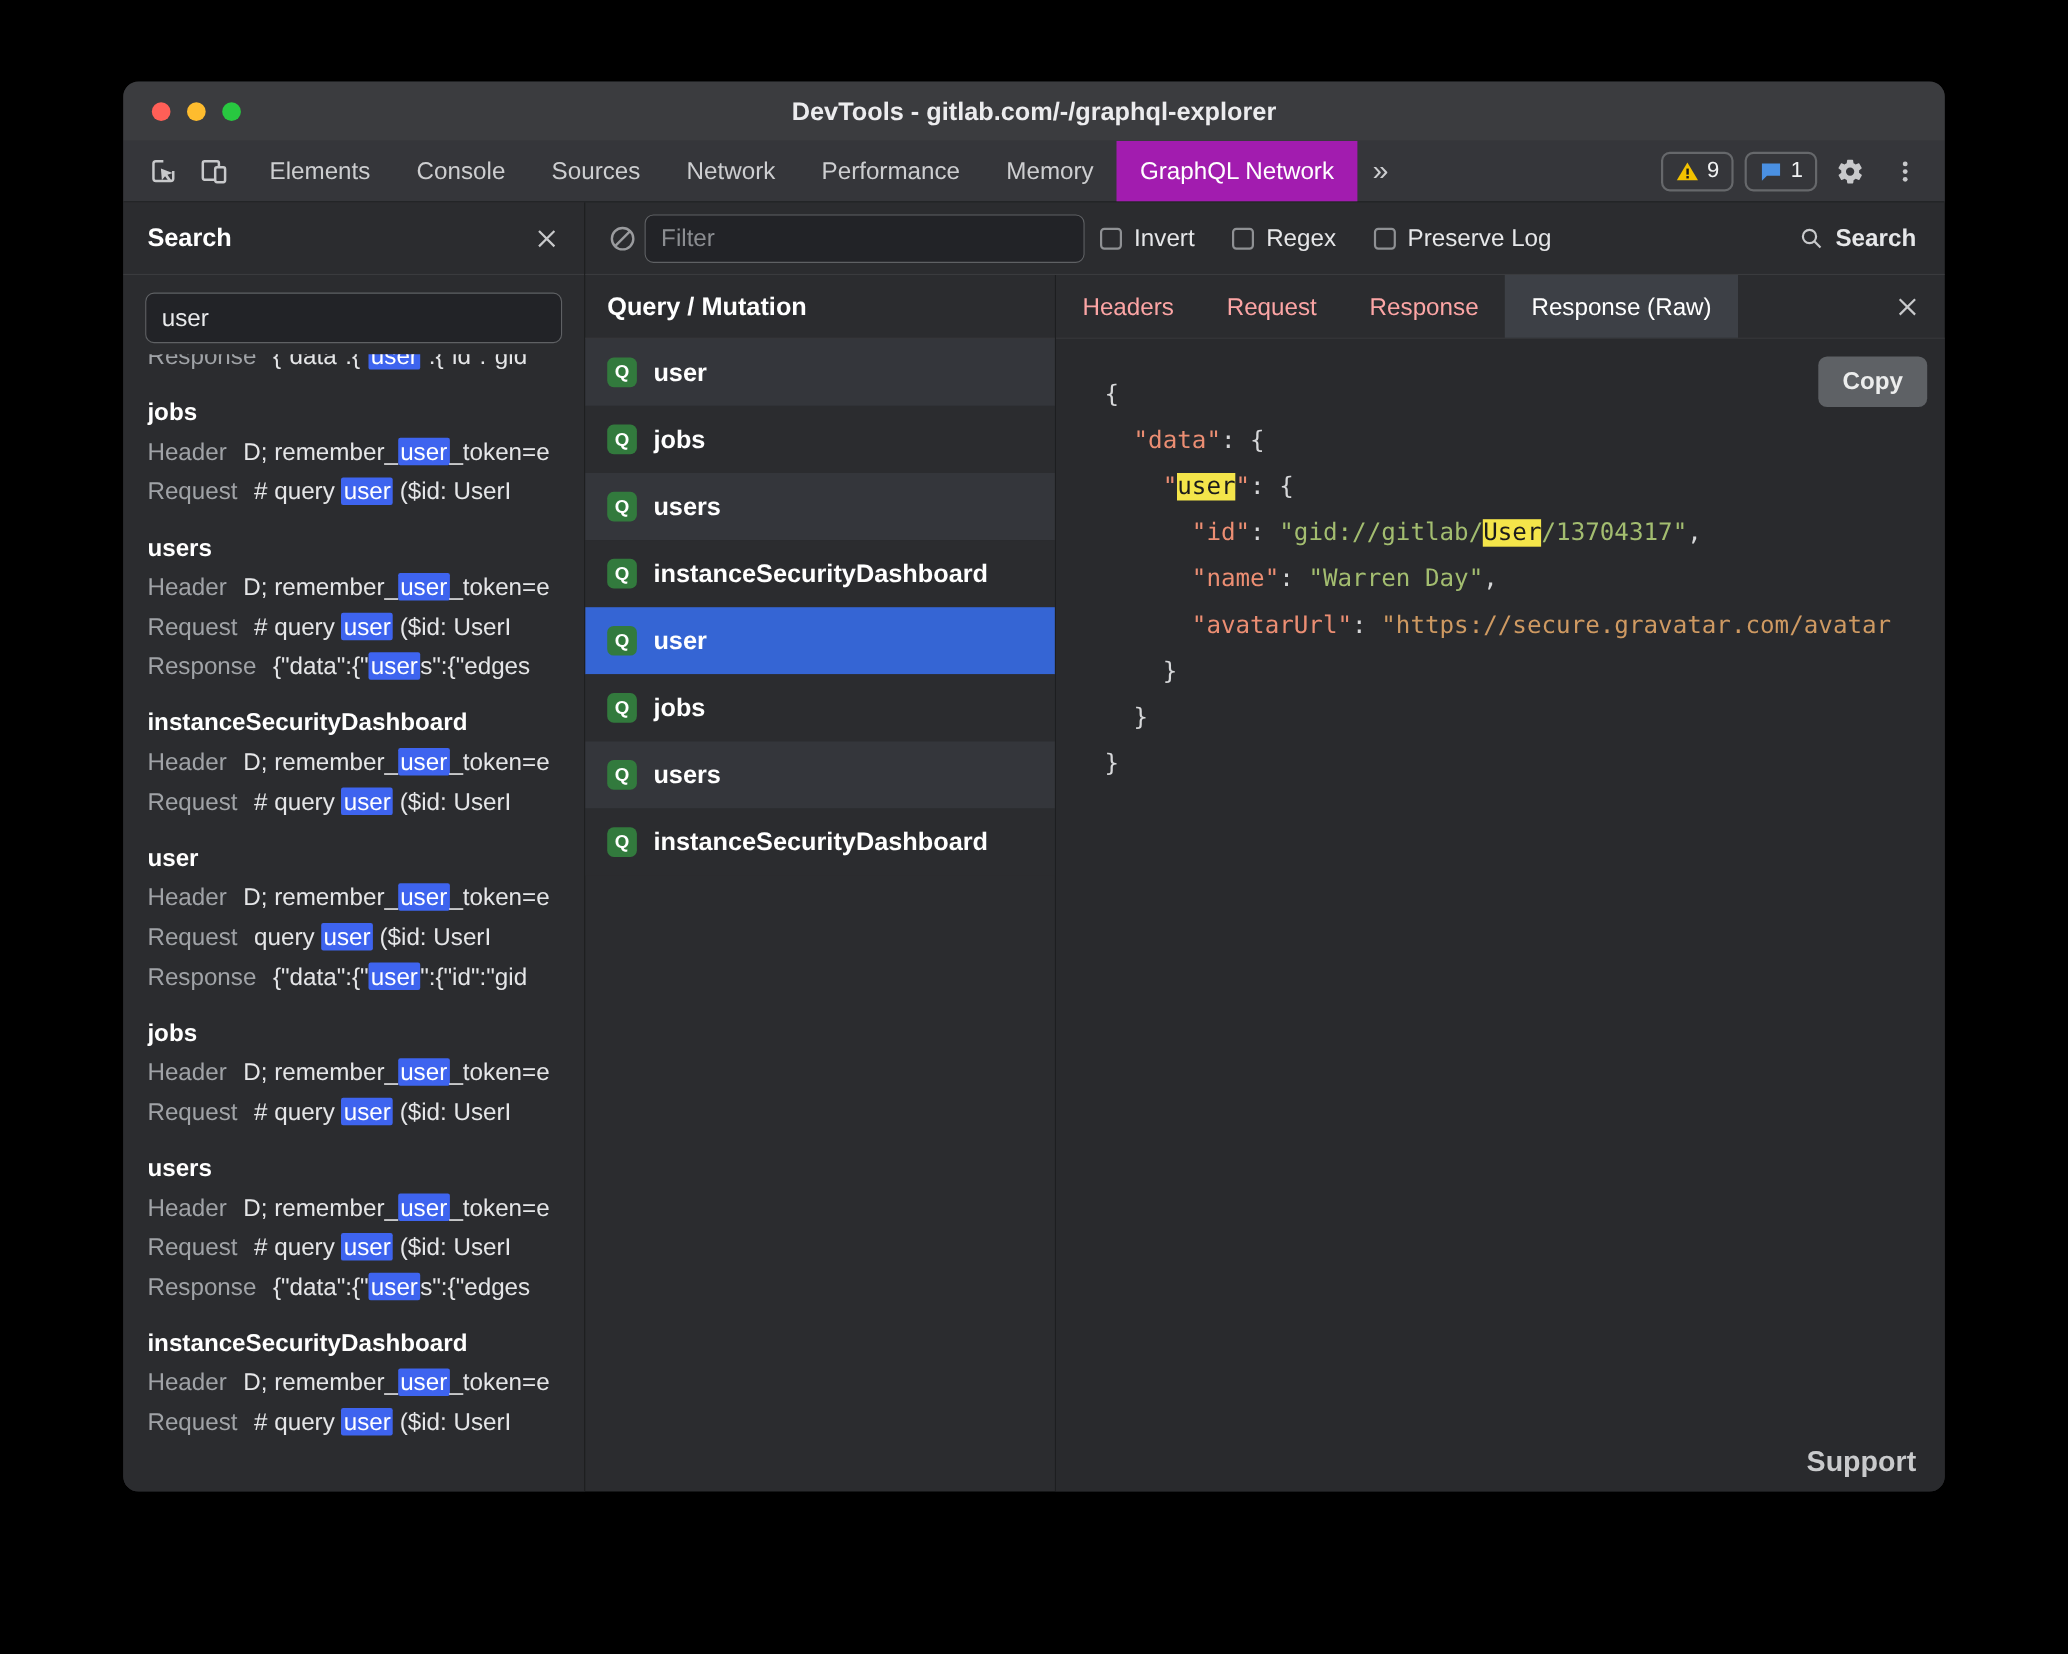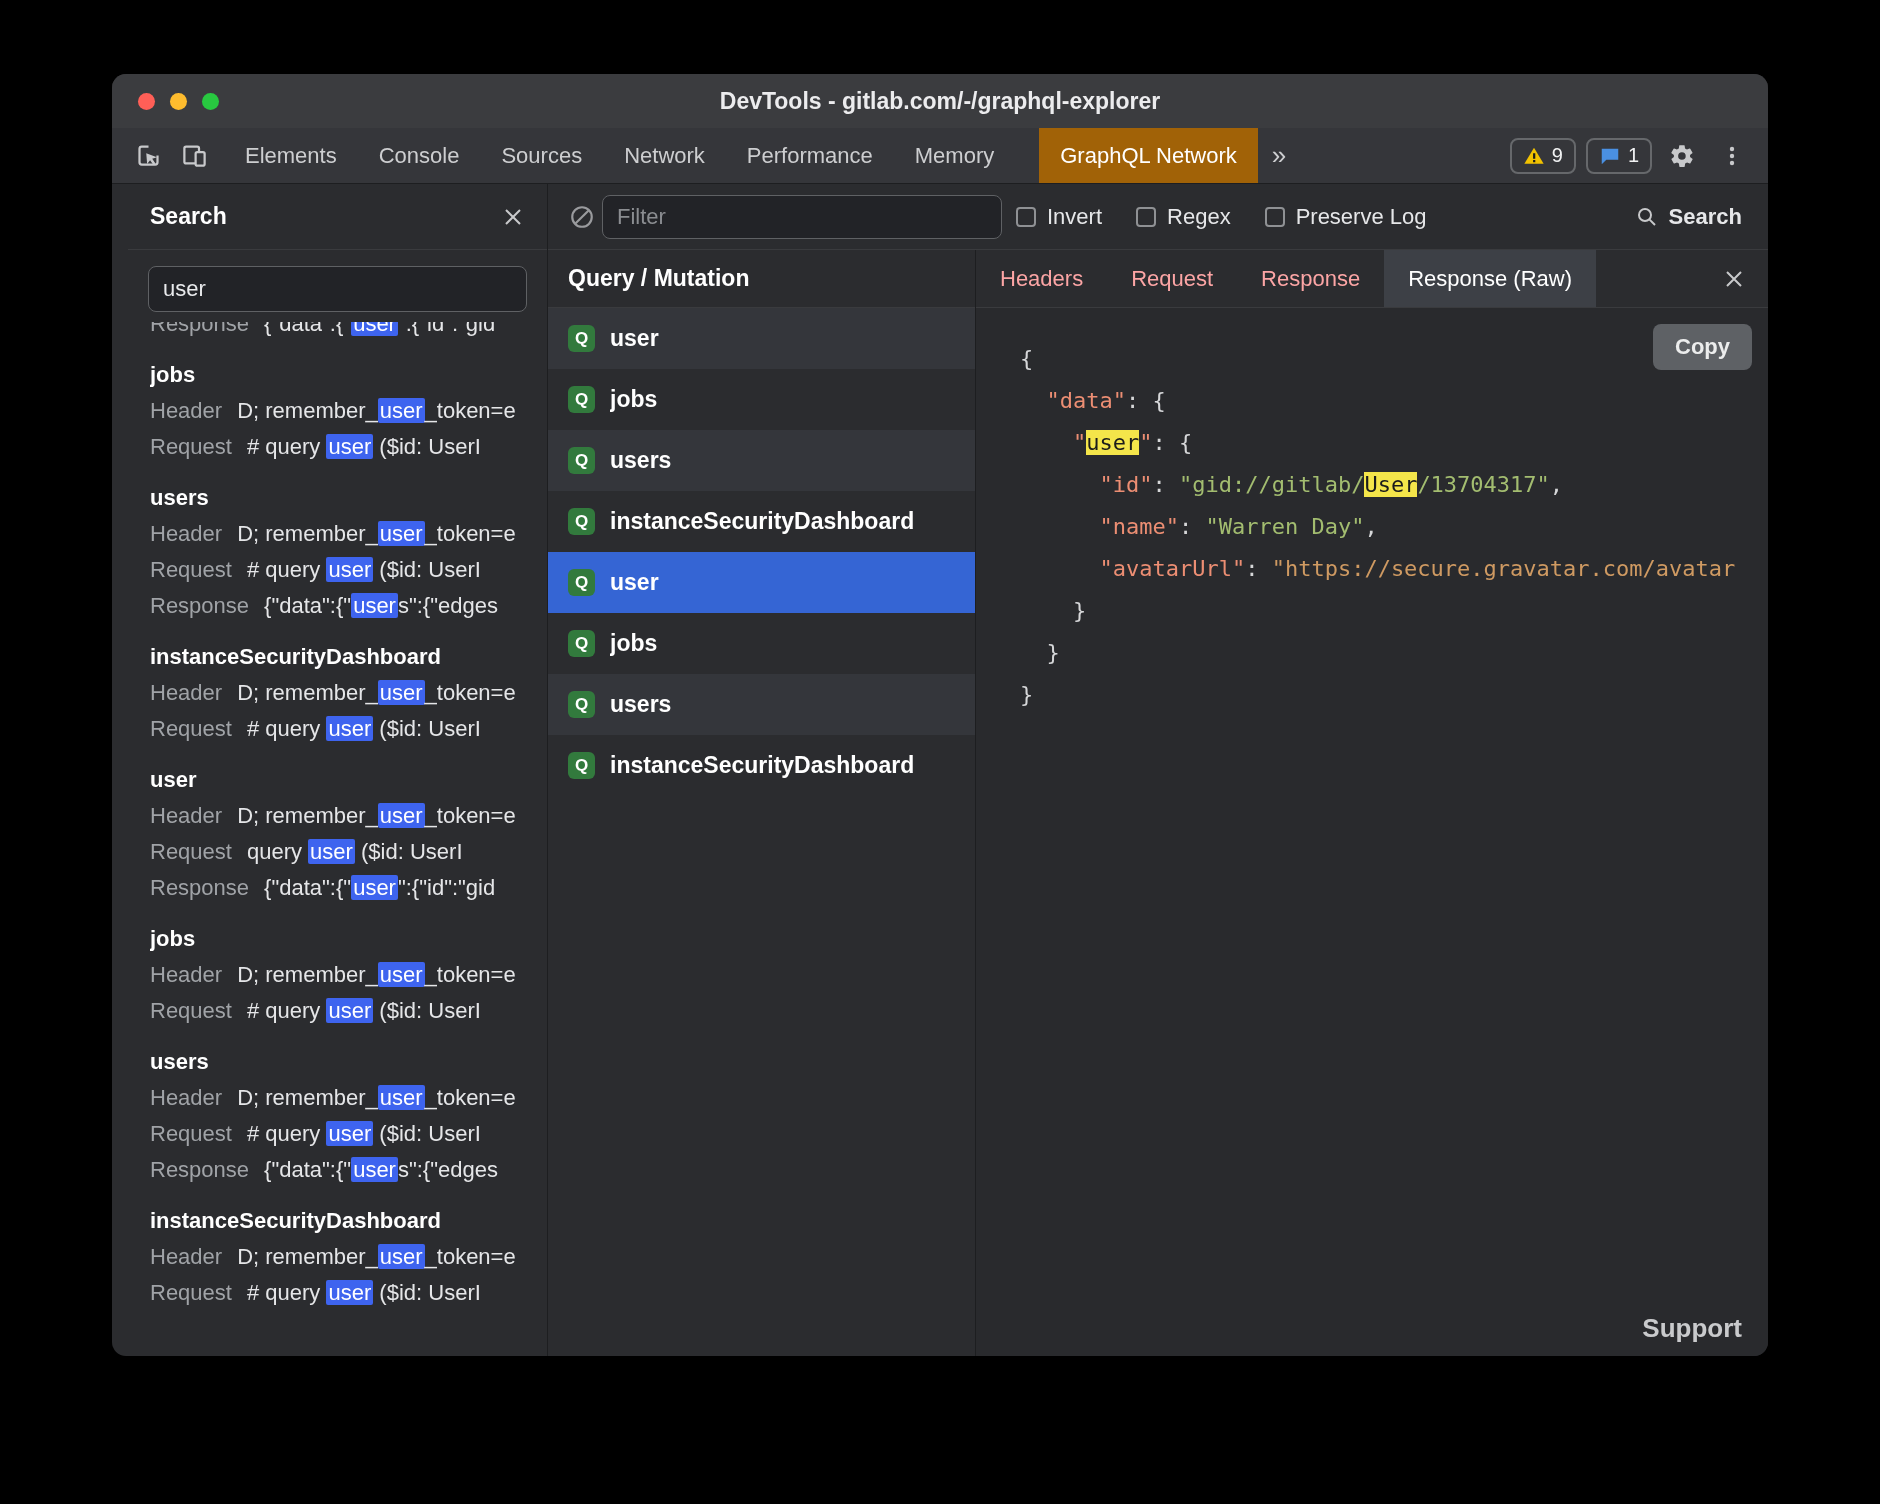--- a/index.html
+++ b/index.html
@@ -20,28 +20,28 @@
   .title { width:100%; text-align:center; color:#ececee; font-weight:bold; font-size:23px; }
 
   
   .tabbar { height:56px; flex:0 0 56px; background:#35363a; border-bottom:1px solid #1d1e20;
     display:flex; align-items:stretch; }
   .tool-icons { display:flex; align-items:center; gap:6px; padding:0 10px 0 16px; }
   .icon-btn { display:inline-flex; align-items:center; justify-content:center;
     width:40px; height:40px; border-radius:6px; cursor:pointer; align-self:center; }
   .dt-tabs { display:flex; align-items:stretch; }
   .dt-tab { display:flex; align-items:center; padding:0 21px; font-size:22px; color:#cdced0; cursor:pointer; white-space:nowrap; }
-  .dt-tab.active { background:#a16207; color:#ffffff;margin-left:24px; }
+  .dt-tab.active { background:#a21caf; color:#ffffff; }
   .overflow { display:flex; align-items:center; padding:0 14px; color:#cdced0; font-size:26px; cursor:pointer; }
   .right-cluster { margin-left:auto; display:flex; align-items:center; gap:10px; padding-right:16px; }
   .badge { display:flex; align-items:center; gap:7px; border:2px solid #66686b; border-radius:8px;
     height:36px; padding:0 11px; color:#f1f2f3; font-size:20px; cursor:pointer; }
 
   
-  .content { flex:1; display:flex; min-height:0;margin-left:16px; }
+  .content { flex:1; display:flex; min-height:0; }
   .left-panel { width:420px; flex:0 0 420px; border-right:1px solid #1d1e20;
     display:flex; flex-direction:column; min-height:0; background:#2b2c2f; }
   .right-col { flex:1; display:flex; flex-direction:column; min-width:0; }
 
   
   .panel-header { height:66px; flex:0 0 66px; display:flex; align-items:center;
     padding:0 22px; border-bottom:1px solid #3a3b3e; }
   .panel-title { color:#ffffff; font-size:23px; font-weight:bold; }
   .close-x { margin-left:auto; cursor:pointer; display:inline-flex; }
   .search-input-wrap { padding:16px 20px 10px; }

